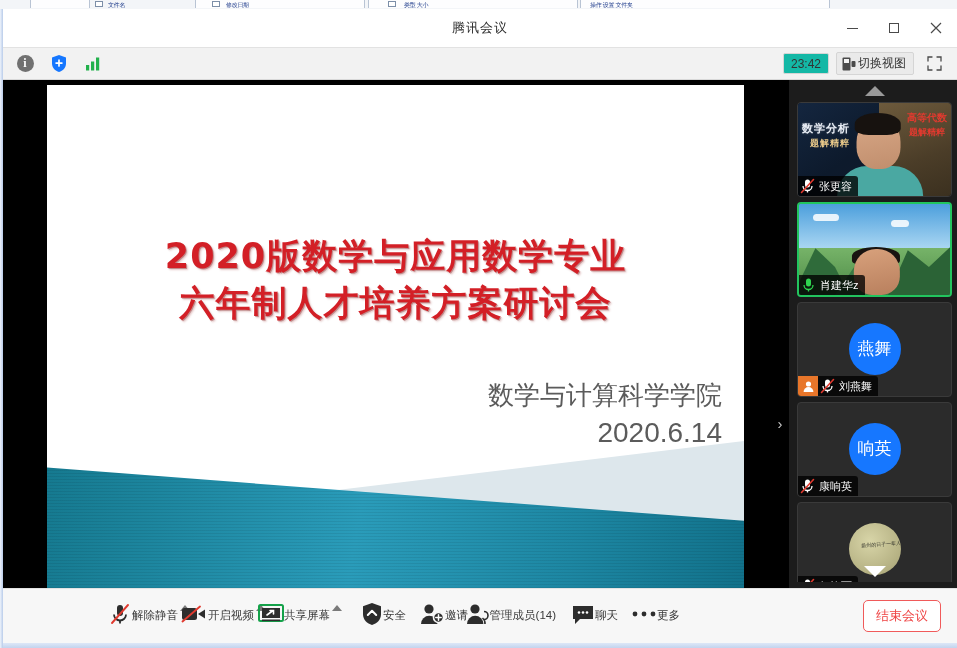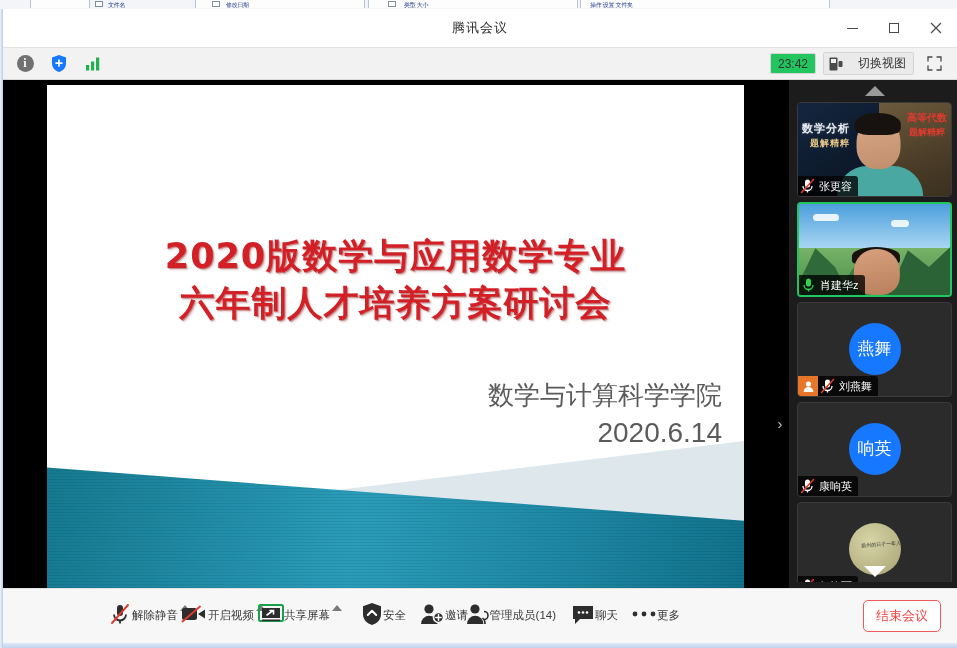--- a/index.html
+++ b/index.html
@@ -65,27 +65,27 @@
     width:26px; height:26px; display:flex; align-items:center; justify-content:center;
     background:#f2f2f2; border-radius:3px; cursor:default;
   }
   .ico-info{
     width:17px; height:17px; border-radius:50%; background:#717171;
     color:#fff; font-size:12px; font-weight:bold; line-height:17px;
     text-align:center; font-family:"Liberation Serif",serif;
   }
   .sb-right{ margin-left:auto; display:flex; align-items:center; gap:7px; margin-right:10px; }
   .clock{
-    min-width:46px; height:21px; background:#22c55e; border:1px solid #d5d5d5;
+    min-width:46px; height:21px; background:#14b8a6; border:1px solid #d5d5d5;
     border-radius:2px; font-size:12px; color:#333; display:flex;
     align-items:center; justify-content:center; padding:0 6px;
   }
   .switchview{
     height:23px; background:#eaeaea; border:1px solid #d5d5d5; border-radius:2px;
-    display:flex; align-items:center; gap:15px; padding:0 7px 0 5px;
+    display:flex; align-items:center; gap:2px; padding:0 7px 0 5px;
     font-size:12px; color:#333; cursor:default;
   }
   .fullscr{
     width:26px; height:24px; display:flex; align-items:center; justify-content:center;
     cursor:default;
   }
 
   
   .stage{
     position:absolute; left:3px; top:80px; width:954px; height:508px;

